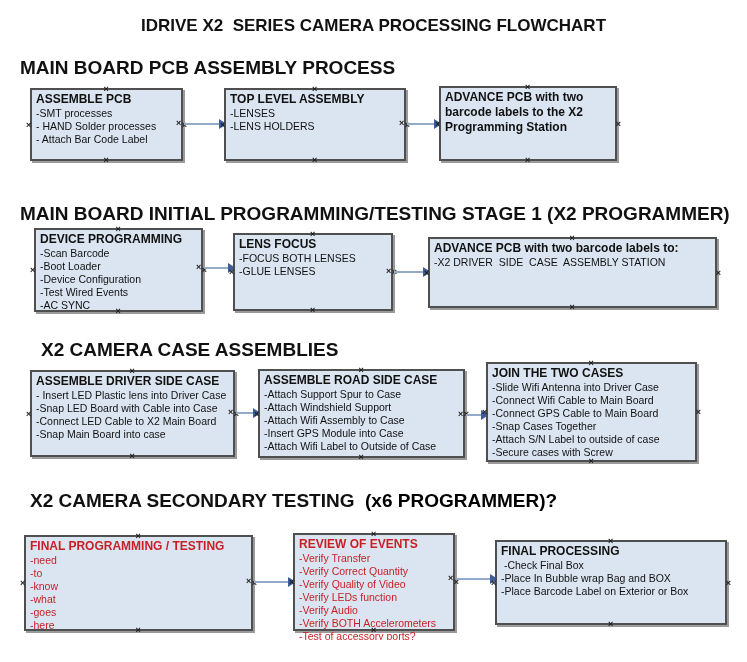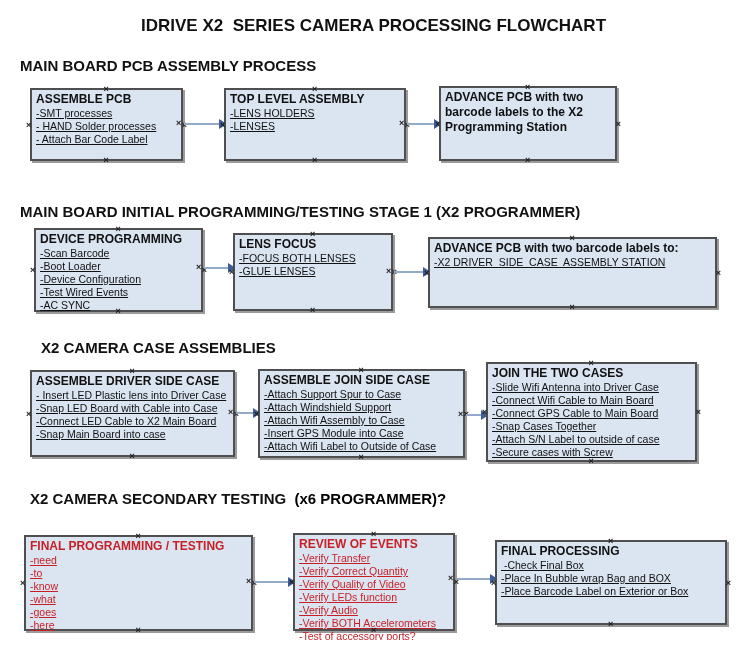--- a/index.html
+++ b/index.html
@@ -4,28 +4,28 @@
 <style>
   html,body{margin:0;padding:0;background:#ffffff;}
   .canvas{
     position:relative;width:747px;height:640px;background:#ffffff;
     font-family:"Liberation Sans",sans-serif;color:#111111;overflow:hidden;
   }
   .page-title{
     position:absolute;left:0;right:0;top:16px;text-align:center;
     font-size:17px;font-weight:bold;white-space:pre;color:#111;
   }
-  .sec-heading{position:absolute;font-size:15px;font-weight:bold;white-space:pre;color:#111;text-align:center;}
+  .sec-heading{position:absolute;font-size:19px;font-weight:bold;white-space:pre;color:#111;text-align:center;}
   .red{color:#000000;}
   .box{
     position:absolute;background:#dbe5f1;border:2px solid #4f4f4f;
     box-shadow:2px 2px 0 #9b9b9b;padding:2px 2px 2px 4px;box-sizing:border-box;
   }
   .box-title{font-size:12px;font-weight:bold;line-height:15px;white-space:pre-wrap;}
-  .box-item{font-size:10.5px;line-height:13px;white-space:pre-wrap;text-decoration:underline;}
+  .box-item{font-size:10.5px;line-height:13px;white-space:pre-wrap;}
   .red-box .box-title,.red-box .box-item{color:#c81f25;}
   .arrow{position:absolute;height:2px;background:#94aac9;}
   .arrow::after{
     content:"";position:absolute;right:-6px;top:-4px;width:0;height:0;
     border-left:8px solid #3f5e99;border-top:5px solid transparent;border-bottom:5px solid transparent;
   }
   .mark{position:absolute;font-size:9px;line-height:6px;font-weight:bold;color:#1a1a1a;pointer-events:none;}
   .mark-top{top:-4px;left:50%;margin-left:-3px;}
   .mark-bottom{bottom:-4px;left:50%;margin-left:-3px;}
   .mark-left{left:-6px;top:50%;margin-top:-3px;}
@@ -49,22 +49,22 @@
   <span class="mark mark-top">×</span>
       <span class="mark mark-bottom">×</span>
       <span class="mark mark-left">×</span>
       <span class="mark mark-right">×</span>
     </div>
   <div class="arrow" style="left:184px;top:123px;width:37px;">
       <span class="mark mark-tail">×</span>
     </div>
   <div class="box" style="left:224px;top:88px;width:182px;height:73px;">
     <div class="box-title">TOP LEVEL ASSEMBLY</div>
+    <div class="box-item">-LENSES</div>
     <div class="box-item">-LENS HOLDERS</div>
-    <div class="box-item">-LENSES</div>
   <span class="mark mark-top">×</span>
       <span class="mark mark-bottom">×</span>
       <span class="mark mark-left">×</span>
       <span class="mark mark-right">×</span>
     </div>
   <div class="arrow" style="left:407px;top:123px;width:29px;">
       <span class="mark mark-tail">×</span>
     </div>
   <div class="box" style="left:439px;top:86px;width:178px;height:75px;">
     <div class="box-title">ADVANCE PCB with two barcode labels to the X2 Programming Station</div>
@@ -122,21 +122,21 @@
     <div class="box-item">-Snap Main Board into case</div>
   <span class="mark mark-top">×</span>
       <span class="mark mark-bottom">×</span>
       <span class="mark mark-left">×</span>
       <span class="mark mark-right">×</span>
     </div>
   <div class="arrow" style="left:236px;top:412px;width:19px;">
       <span class="mark mark-tail">×</span>
     </div>
   <div class="box" style="left:258px;top:369px;width:207px;height:89px;">
-    <div class="box-title">ASSEMBLE JOIN SIDE CASE</div>
+    <div class="box-title">ASSEMBLE ROAD SIDE CASE</div>
     <div class="box-item">-Attach Support Spur to Case</div>
     <div class="box-item">-Attach Windshield Support</div>
     <div class="box-item">-Attach Wifi Assembly to Case</div>
     <div class="box-item">-Insert GPS Module into Case</div>
     <div class="box-item">-Attach Wifi Label to Outside of Case</div>
   <span class="mark mark-top">×</span>
       <span class="mark mark-bottom">×</span>
       <span class="mark mark-left">×</span>
       <span class="mark mark-right">×</span>
     </div>

